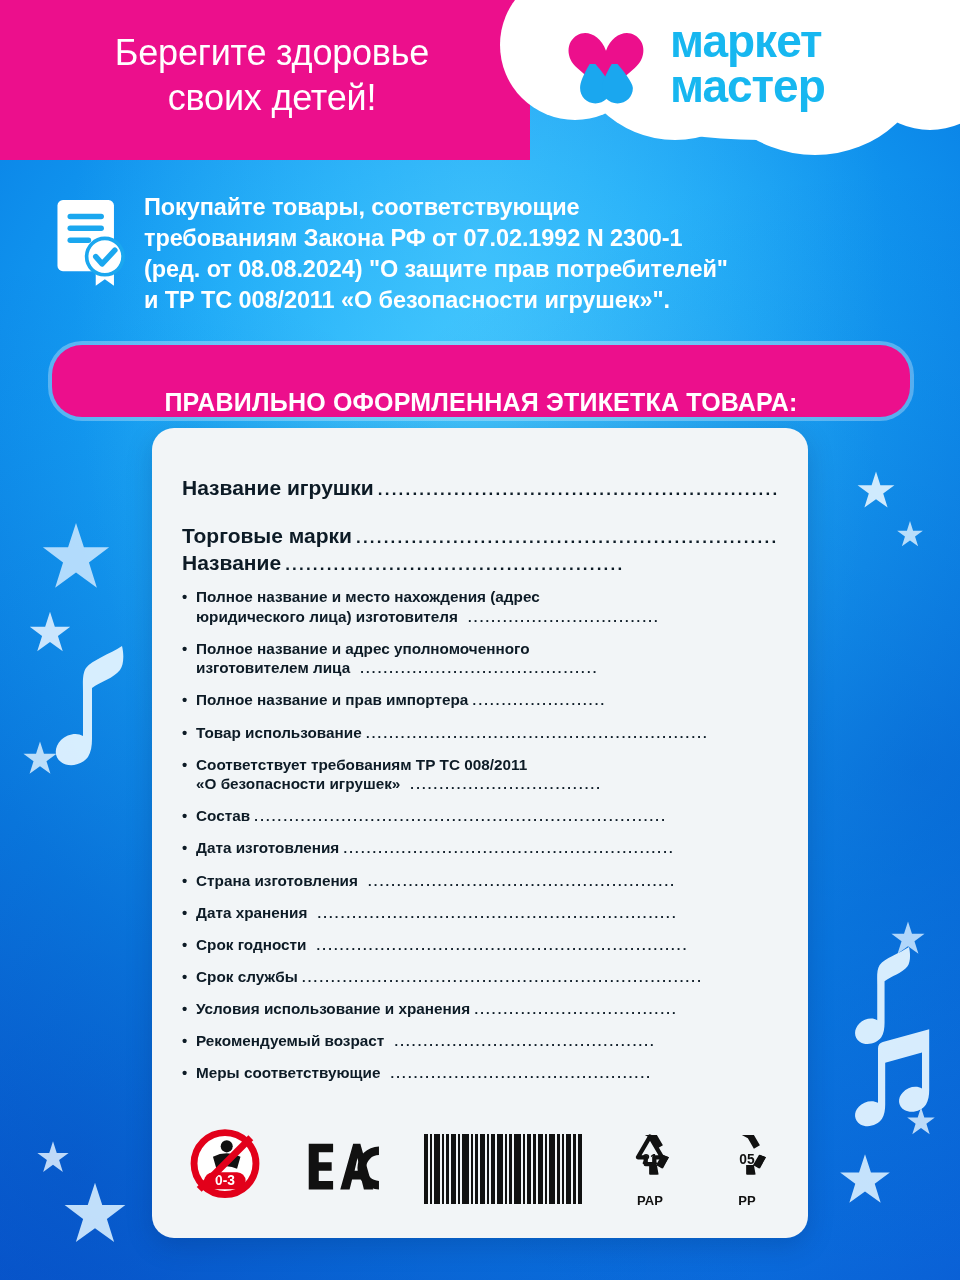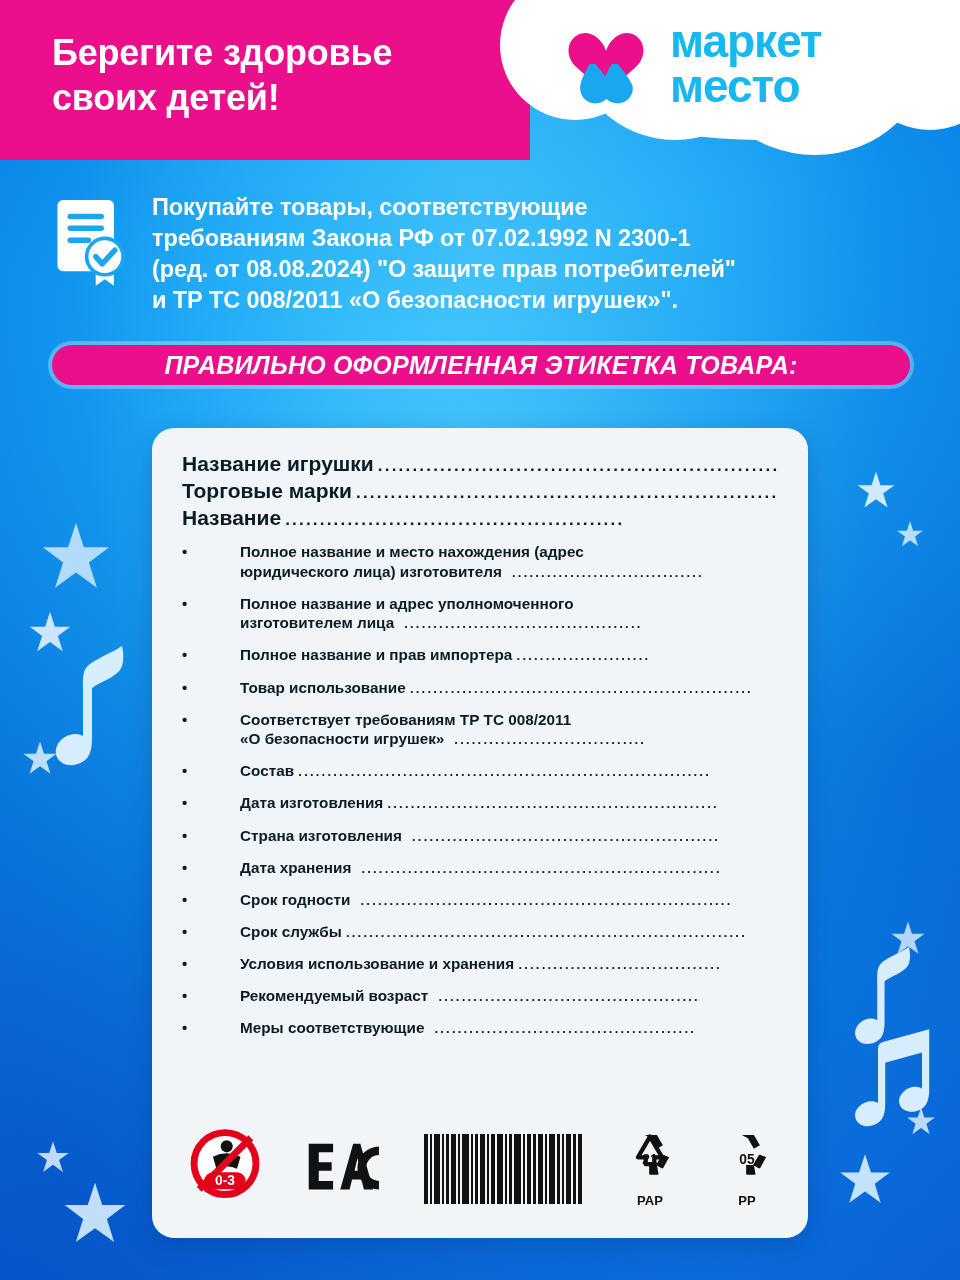--- a/index.html
+++ b/index.html
@@ -44,24 +44,25 @@
     border-bottom-right-radius: 0px;
     z-index: 5;
   }
   .header-title {
     position: absolute;
     left: 52px;
     top: 30px;
     width: 440px;
     color: #ffffff;
     font-size: 36px;
-    font-weight: bold;
+    font-weight: normal;
     line-height: 1.25;
     letter-spacing: -0.2px;
     white-space: pre-line;
+    text-align: center;
   }
 
   
   .cloud {
     position: absolute;
     top: -70px;
     left: 500px;
     width: 500px;
     height: 235px;
     z-index: 6;
@@ -97,48 +98,47 @@
     padding-bottom: 4px;
   }
 
   
   .law {
     position: absolute;
     left: 52px;
     top: 192px;
     width: 830px;
     display: flex;
-    gap: 18px;
+    gap: 10px;
     z-index: 4;
   }
   .law-icon { width: 82px; flex: 0 0 82px; padding-top: 4px; }
   .law-text {
     color: #ffffff;
     font-size: 23.5px;
     font-weight: bold;
     line-height: 1.32;
     white-space: pre-line;
     letter-spacing: -0.1px;
   }
 
   
   .pill {
     position: absolute;
     left: 52px;
     top: 345px;
     width: 858px;
-    height: 40px;
+    height: 72px;
     background: #ec0f8c;
     border-radius: 30px;
     display: flex;
-    align-items: center;
+    align-items: flex-end;
     justify-content: center;
     box-shadow: 0 0 0 4px rgba(255,255,255,.30);
     z-index: 4;
-    font-style: italic;
   }
   .pill-text {
     color: #ffffff;
     font-size: 25px;
     font-weight: bold;
     letter-spacing: 0.2px;
   }
 
   
   .card {
@@ -168,42 +168,41 @@
     flex: 1 1 auto;
     overflow: hidden;
     white-space: nowrap;
     color: #0d1b26;
     font-weight: bold;
     letter-spacing: 2.2px;
     margin-left: 4px;
     font-size: 17px;
     line-height: 1;
   }
-  .head-row.w1 { width: 100%; }
+  .head-row.w1 { width: 100%; margin-top: 24px; }
   .head-row.w3 { width: 74%; }
 
   .items { margin-top: 12px; }
   .item {
     display: flex;
     align-items: flex-start;
     font-size: 15.3px;
     font-weight: bold;
     color: #0d1b26;
     line-height: 1.28;
     margin-bottom: 12.5px;
   }
   .bullet {
     flex: 0 0 14px;
     font-size: 15px;
     line-height: 1.28;
   }
   .item-body {
     flex: 1 1 auto;
     display: block;
-    margin-left: 44px;
   }
   .item-text { }
   .leader {
     letter-spacing: 2.2px;
     font-size: 13px;
     color: #0d1b26;
   }
 
   
   .marks {
@@ -293,21 +292,21 @@
     <div class="blob b5"></div>
   </div>
 
   <div class="logo">
     <svg class="logo-mark" viewBox="0 0 100 100">
       <path d="M50 34 C44 18 30 12 20 18 C8 25 8 42 20 52 L50 78 L80 52 C92 42 92 25 80 18 C70 12 56 18 50 34 Z" fill="#ec0f8c"></path>
       <path d="M34 46 C27 58 24 65 24 71 C24 80 31 87 40 87 C49 87 56 80 56 71 C56 65 45 52 40 46 Z" fill="#1aa7ef" transform="translate(-1,2)"></path>
       <path d="M62 46 C55 58 52 65 52 71 C52 80 59 87 68 87 C77 87 84 80 84 71 C84 65 73 52 68 46 Z" fill="#1aa7ef" transform="translate(-6,2)"></path>
     </svg>
     <div class="logo-text">маркет
-место</div>
+мастер</div>
   </div>
 
   <div class="law">
     <div class="law-icon">
       <svg viewBox="0 0 90 100" width="82" height="92">
         <rect x="6" y="4" width="62" height="78" rx="6" fill="#ffffff"></rect>
         <rect x="17" y="19" width="40" height="6" rx="3" fill="#1aa7ef"></rect>
         <rect x="17" y="32" width="40" height="6" rx="3" fill="#1aa7ef"></rect>
         <rect x="17" y="45" width="26" height="6" rx="3" fill="#1aa7ef"></rect>
         <path d="M48 72 l0 26 10 -7 10 7 0 -26 z" fill="#ffffff"></path>

